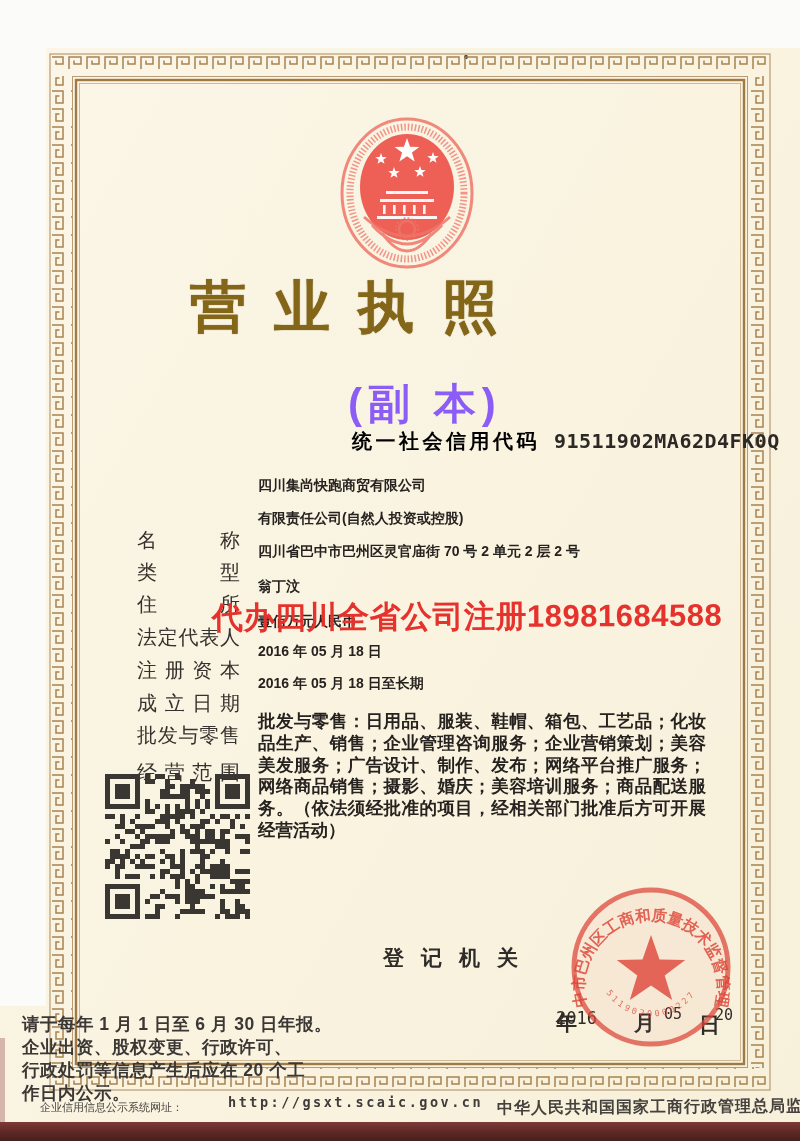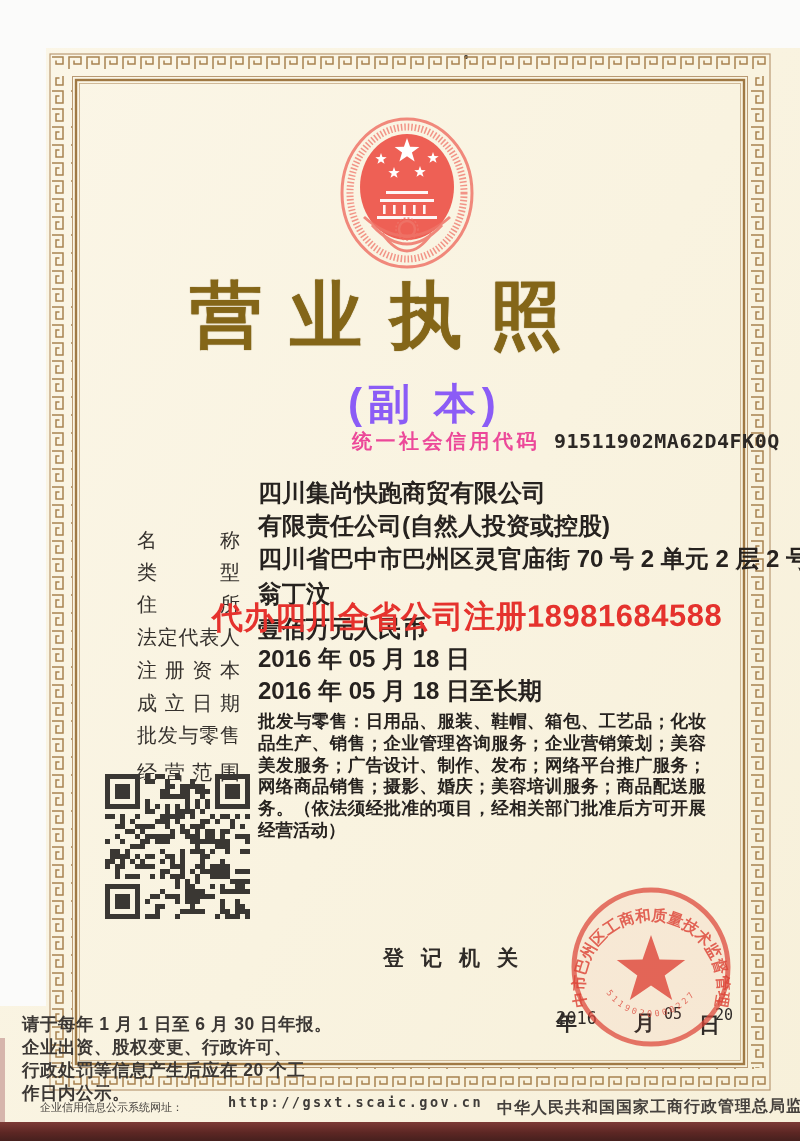--- a/index.html
+++ b/index.html
@@ -14,33 +14,33 @@
   .margin-top  { left:0; top:0; width:800px; height:48px; background:#fbfbfa; }
   .margin-left { left:0; top:0; width:46px; height:1006px; background:#fbfbfa; }
   .edge-strip-left { left:0; top:1038px; width:5px; height:88px; background:#c9a09a; opacity:.75; }
   .bottom-strip { left:0; top:1122px; width:800px; height:19px;
     background:linear-gradient(180deg,#7d3b36 0%,#5d2724 55%,#46201e 100%); }
   
   .frame { left:48px; top:52px; width:724px; height:1040px; }
   
   .emblem { left:336px; top:112px; width:142px; height:162px; }
   
-  .title { left:190px; top:276px; width:560px; font-size:72px; font-weight:900;
+  .title { left:190px; top:276px; width:560px; font-size:56px; font-weight:900;
     color:#846618; letter-spacing:28px; white-space:nowrap; line-height:1.1;
     text-shadow:0 0 1px #6e5412; }
   .subtitle { left:348px; top:376px; font-size:42px; font-weight:700; color:#8b5cf6;
     letter-spacing:6px; white-space:nowrap; }
   .credit-line { left:352px; top:428px; white-space:nowrap; }
-  .credit-label { font-size:20px; font-weight:700; color:#ec4899; letter-spacing:3.5px; }
+  .credit-label { font-size:20px; font-weight:700; color:#000000; letter-spacing:3.5px; }
   .credit-code { font-family:"DejaVu Sans Mono", monospace; font-size:20px; font-weight:600;
     color:#2c2825; margin-left:14px; letter-spacing:.5px; }
   
   .flabel { position:absolute; left:137px; width:103px; font-size:20px; font-weight:500;
     color:#35312d; text-align:justify; text-align-last:justify; letter-spacing:0;margin-top:44px; }
-  .fvalue { position:absolute; left:258px; width:452px; font-size:24px; font-weight:600;
+  .fvalue { position:absolute; left:258px; width:452px; font-size:14px; font-weight:600;
     color:#26221f; white-space:nowrap; }
   .fvalue.wrap { white-space:normal; width:448px; font-size:17.5px; line-height:21.8px;
     text-align:justify; }
   
   .watermark { left:212px; top:596px; font-size:31px; font-weight:700; color:#e5322d;
     white-space:nowrap; letter-spacing:.5px; z-index:30; transform:rotate(-0.3deg); }
   
   .qr { left:103px; top:772px; width:152px; height:152px; }
   
   .reg-label { left:383px; top:944px; font-size:21px; font-weight:600; color:#2f2b28;

